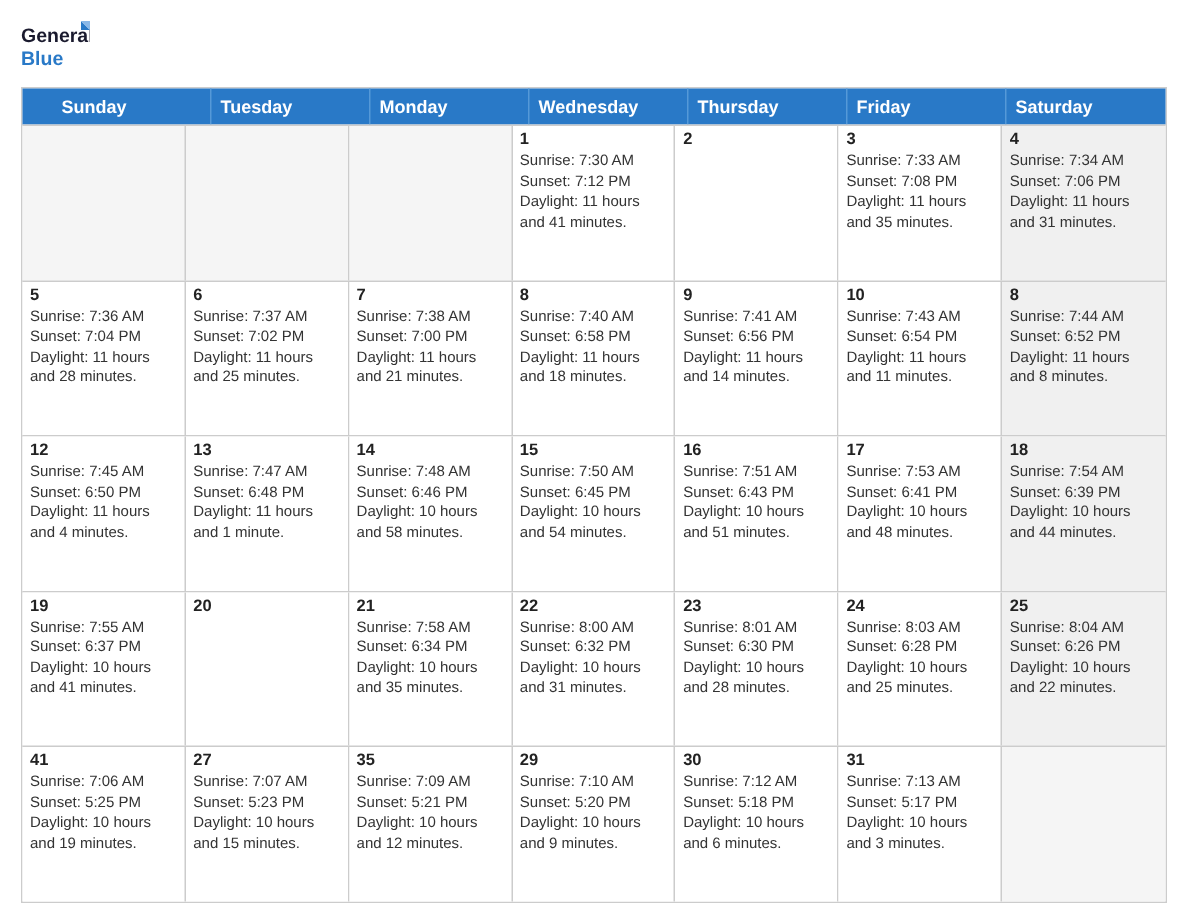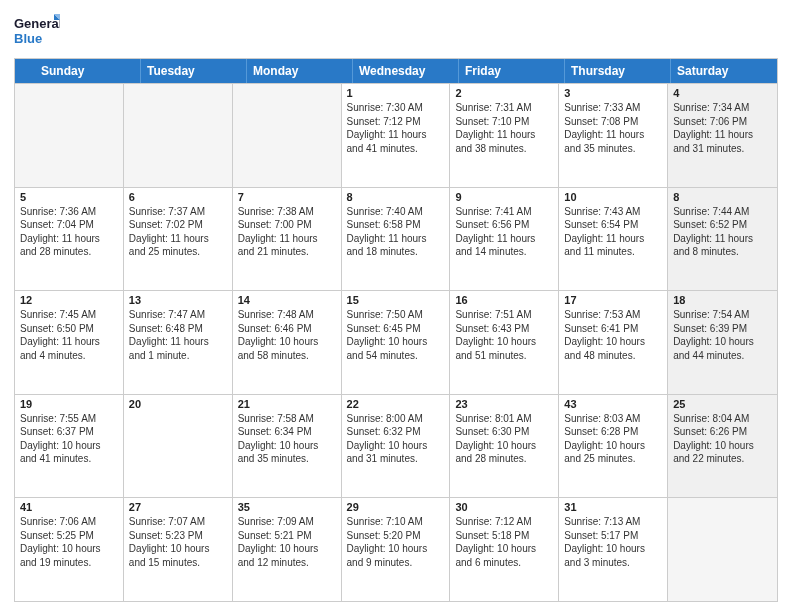--- a/index.html
+++ b/index.html
@@ -116,36 +116,35 @@
       <h2></h2>
     </div>
   </div>
 
   <div class="calendar">
     <div class="cal-header">
         <div class="cal-header-cell">Sunday</div>
         <div class="cal-header-cell">Tuesday</div>
         <div class="cal-header-cell">Monday</div>
         <div class="cal-header-cell">Wednesday</div>
+        <div class="cal-header-cell">Thursday</div>
         <div class="cal-header-cell">Friday</div>
-        <div class="cal-header-cell">Thursday</div>
         <div class="cal-header-cell">Saturday</div>
       </div>
     <div class="cal-body">
         <div class="cal-row">
           <div class="cal-cell empty"></div>
           <div class="cal-cell empty"></div>
           <div class="cal-cell empty"></div>
           <div class="cal-cell">
             <div class="day-num">1</div>
             <div class="cell-text">Sunrise: 7:30 AM<br>Sunset: 7:12 PM<br>Daylight: 11 hours and 41 minutes.</div>
           </div>
           <div class="cal-cell">
             <div class="day-num">2</div>
-            <div class="cell-text">Sunrise: 7:31 AM<br>Sunset: 7:10 PM<br>Daylight: 11 hours and 38 minutes.</div>
           </div>
           <div class="cal-cell">
             <div class="day-num">3</div>
             <div class="cell-text">Sunrise: 7:33 AM<br>Sunset: 7:08 PM<br>Daylight: 11 hours and 35 minutes.</div>
           </div>
           <div class="cal-cell shaded">
             <div class="day-num">4</div>
             <div class="cell-text">Sunrise: 7:34 AM<br>Sunset: 7:06 PM<br>Daylight: 11 hours and 31 minutes.</div>
           </div>
         </div>
@@ -223,21 +222,21 @@
           </div>
           <div class="cal-cell">
             <div class="day-num">22</div>
             <div class="cell-text">Sunrise: 8:00 AM<br>Sunset: 6:32 PM<br>Daylight: 10 hours and 31 minutes.</div>
           </div>
           <div class="cal-cell">
             <div class="day-num">23</div>
             <div class="cell-text">Sunrise: 8:01 AM<br>Sunset: 6:30 PM<br>Daylight: 10 hours and 28 minutes.</div>
           </div>
           <div class="cal-cell">
-            <div class="day-num">43</div>
+            <div class="day-num">24</div>
             <div class="cell-text">Sunrise: 8:03 AM<br>Sunset: 6:28 PM<br>Daylight: 10 hours and 25 minutes.</div>
           </div>
           <div class="cal-cell shaded">
             <div class="day-num">25</div>
             <div class="cell-text">Sunrise: 8:04 AM<br>Sunset: 6:26 PM<br>Daylight: 10 hours and 22 minutes.</div>
           </div>
         </div>
         <div class="cal-row">
           <div class="cal-cell">
             <div class="day-num">41</div>

